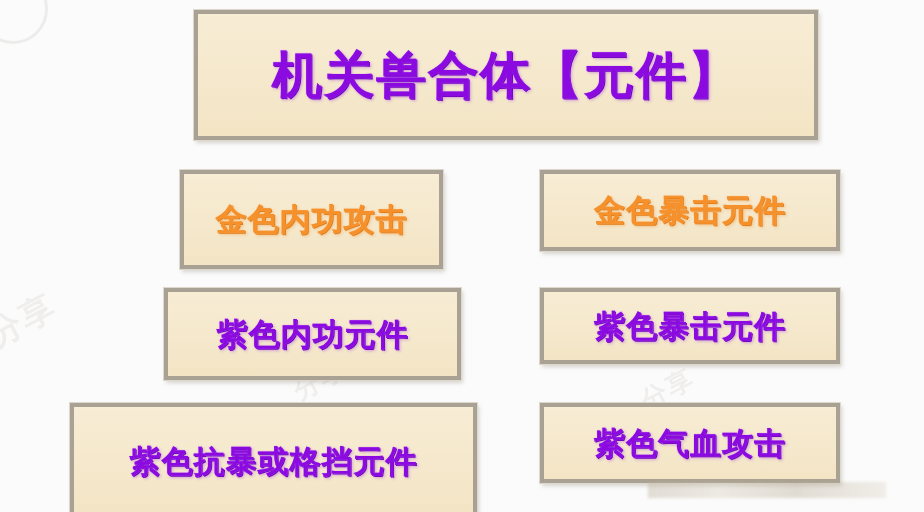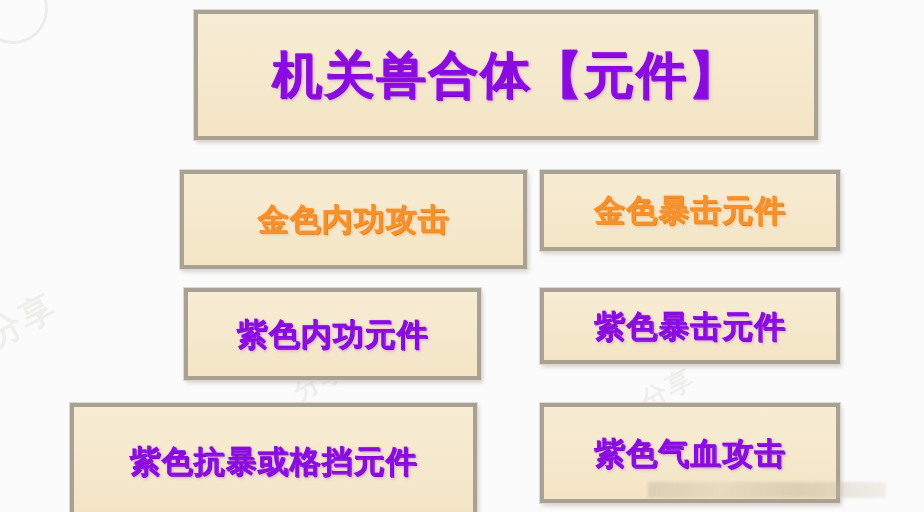--- a/index.html
+++ b/index.html
@@ -92,26 +92,26 @@
 
   .label-purple {
     color: #8a0ae0;
     text-shadow:
       0 0 1px #c061ff,
       1px 1px 0 #6d00b8,
       2px 2px 3px rgba(160, 60, 230, 0.42);
   }
 
   
-  .r1c1 { left: 180px; top: 170px; width: 347px; height: 99px; }
+  .r1c1 { left: 180px; top: 170px; width: 263px; height: 99px; }
   .r1c2 { left: 540px; top: 170px; width: 300px; height: 81px; }
-  .r2c1 { left: 184px; top: 288px; width: 297px; height: 92px; justify-content: center; }
+  .r2c1 { left: 164px; top: 288px; width: 297px; height: 92px; justify-content: center; }
   .r2c2 { left: 540px; top: 288px; width: 300px; height: 76px; }
   .r3c1 { left: 70px;  top: 403px; width: 407px; height: 116px; }
-  .r3c2 { left: 540px; top: 403px; width: 300px; height: 100px; }
+  .r3c2 { left: 540px; top: 403px; width: 300px; height: 80px; }
 
   .r3c1 .cell-label { font-size: 31px; }
 
   
   .blur-strip {
     position: absolute;
     left: 648px;
     top: 482px;
     width: 238px;
     height: 16px;

